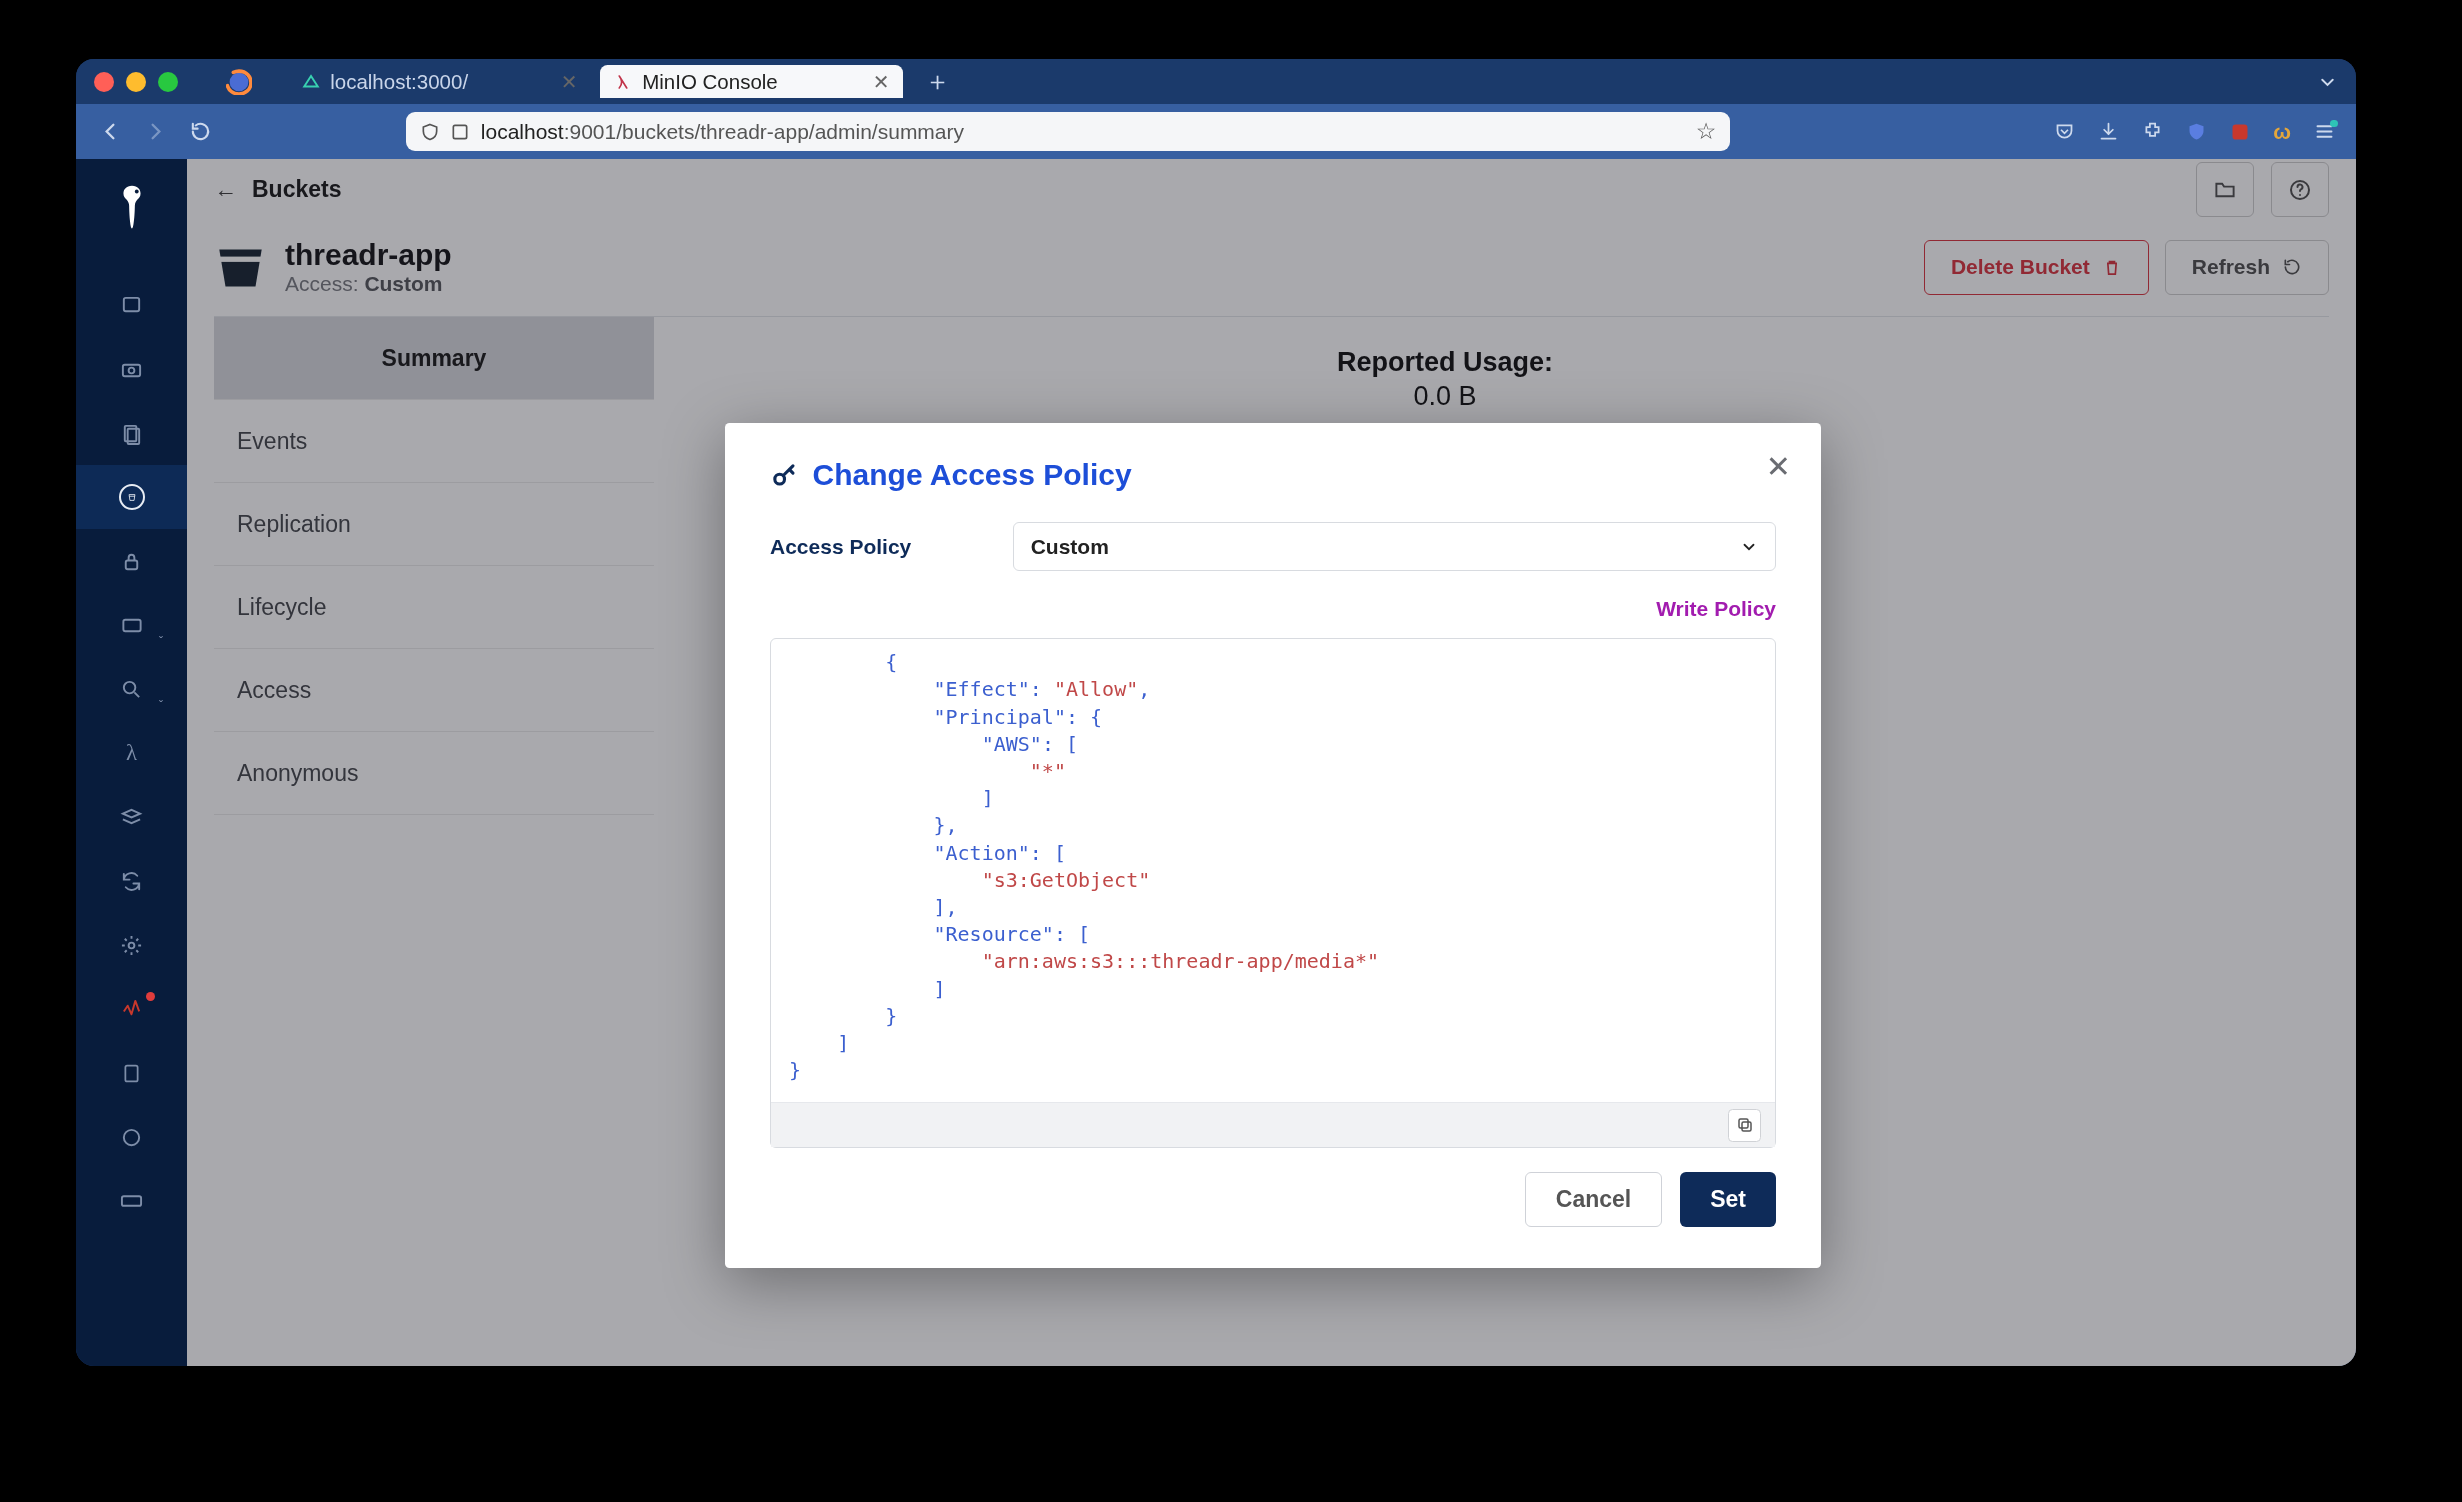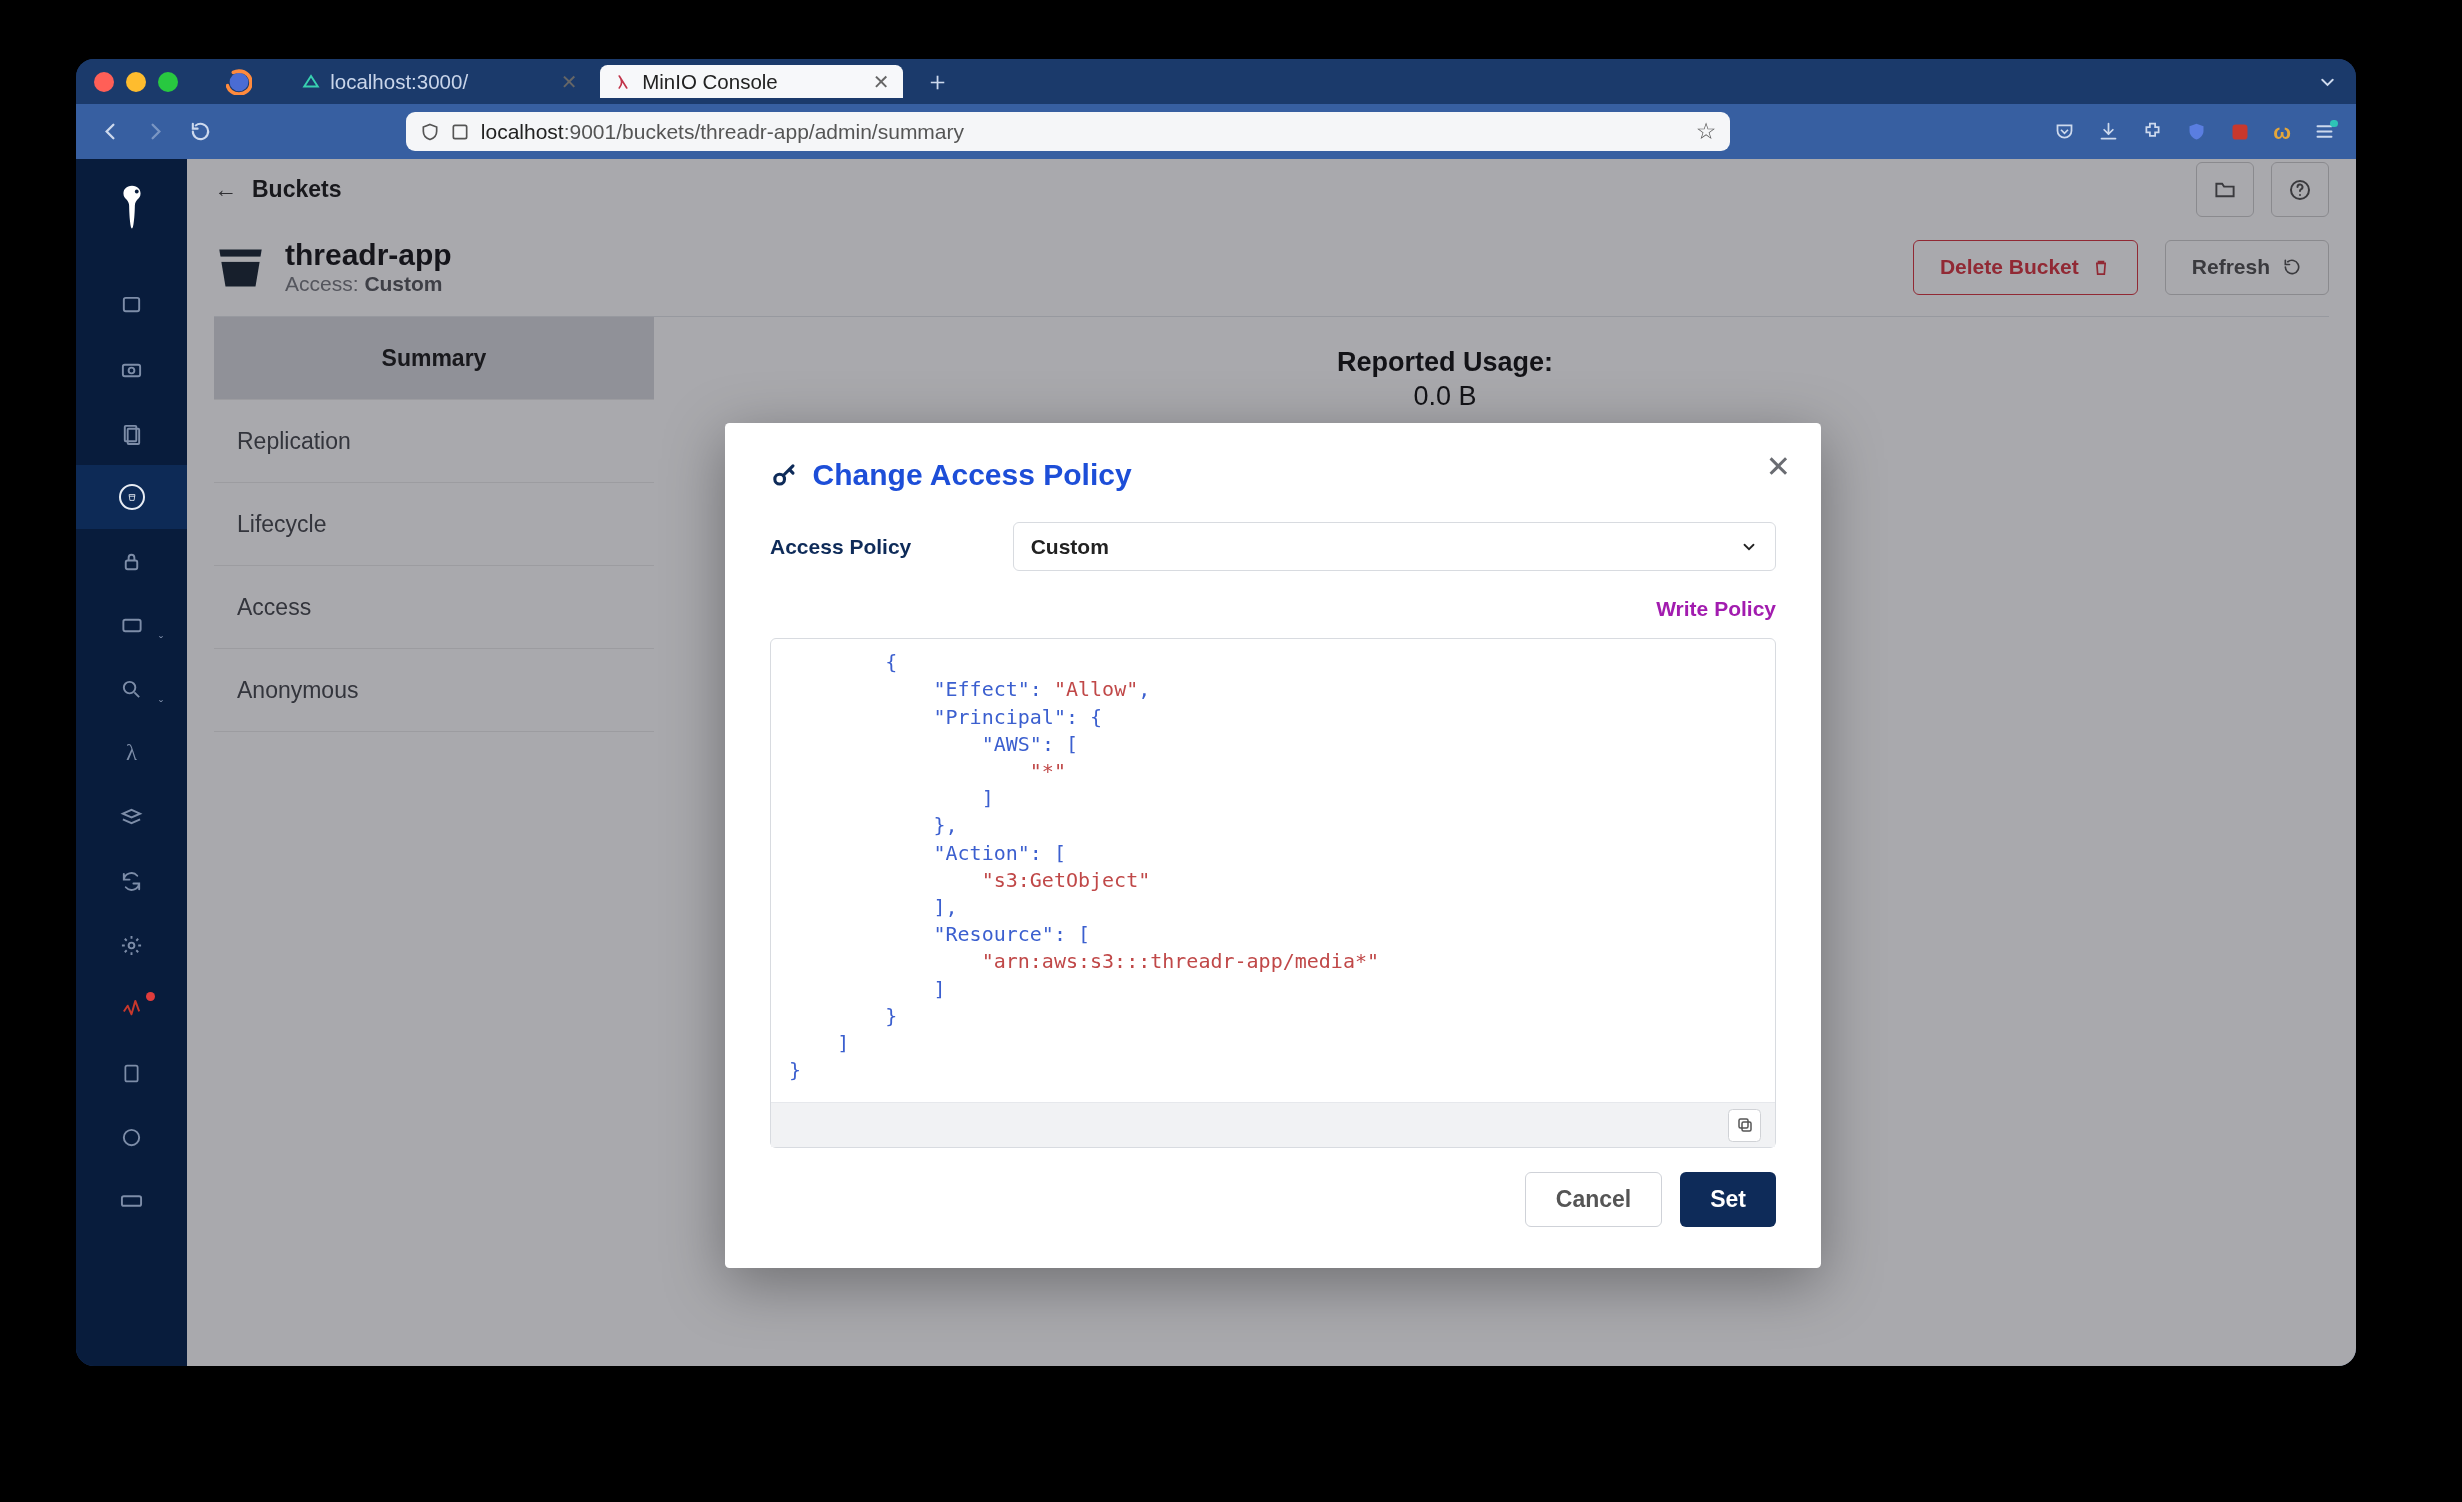--- a/index.html
+++ b/index.html
@@ -83,21 +83,21 @@
 .crumb{height:61px;display:flex;align-items:center;padding:0 27px;gap:15px;font-size:23px;color:#222;font-weight:600;}
 .crumb .back{color:#444;}
 .header-actions{margin-left:auto;display:flex;gap:16.7px;}
 .iconbtn{width:58px;height:55px;border:1.5px solid #cfcfcf;border-radius:6px;background:#fff;display:flex;align-items:center;justify-content:center;color:#555;}
 .content{padding:0 27px 27px 27px;}
 .bucket-header{display:flex;align-items:center;gap:18px;padding:18px 0 20px 0;border-bottom:1.5px solid #e4e6ea;}
 .bucket-icon{width:53px;height:42px;}
 .bucket-title h1{font-size:30px;font-weight:800;color:#1d1d1f;}
 .bucket-title .sub{font-size:21px;color:#7d7f85;}
 .bucket-title .sub b{color:#5b5d62;font-weight:700;}
-.header-btns{margin-left:auto;display:flex;gap:27px;}
+.header-btns{margin-left:auto;display:flex;gap:16px;}
 .btn-outline{height:55px;padding:0 26px;border:1.5px solid #db3b46;border-radius:6px;background:#fff;color:#db3b46;font-size:21px;font-weight:600;display:flex;align-items:center;gap:12px;}
 .btn-outline.gray{border-color:#cfcfcf;color:#555;}
 .cols{display:flex;gap:0;margin-top:0;}
 .tabs-col{width:440px;}
 .tab-item{height:83px;display:flex;align-items:center;padding:0 23px;font-size:23px;color:#4b4d52;border-bottom:1.5px solid #ececec;}
 .tab-item.active{background:#d9dadf;font-weight:700;color:#222;justify-content:center;}
 .detail-col{flex:1;padding:30px 7.6px 0 61px;}
 .usage-title{font-size:27px;color:#1a1a1a;font-weight:800;}
 .usage-val{font-size:27px;color:#1a1a1a;font-weight:400;margin-top:3px;}
 
@@ -409,20 +409,23 @@
                   <path d="M4 12a8 8 0 1 0 3-6.3M4 4v5h5" fill="none" stroke="#555" stroke-width="2" stroke-linecap="round"></path>
                 </svg>
             </div>
           </div>
         </div>
 
         <div class="cols">
           <div class="tabs-col">
             <div class="tab-item active">
                 <span>Summary</span>
+              </div>
+            <div class="tab-item">
+                <span>Events</span>
               </div>
             <div class="tab-item">
                 <span>Replication</span>
               </div>
             <div class="tab-item">
                 <span>Lifecycle</span>
               </div>
             <div class="tab-item">
                 <span>Access</span>
               </div>

